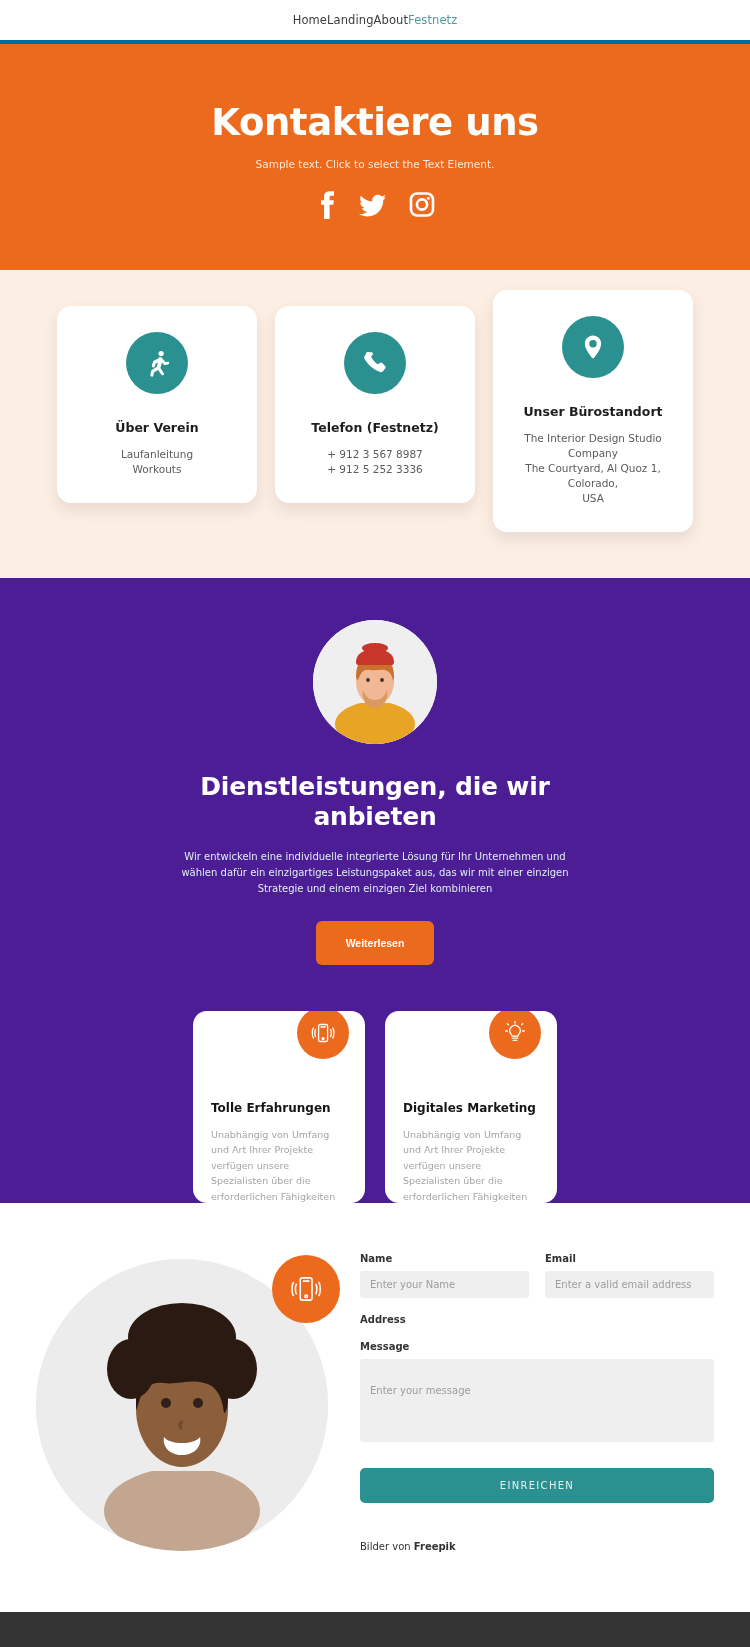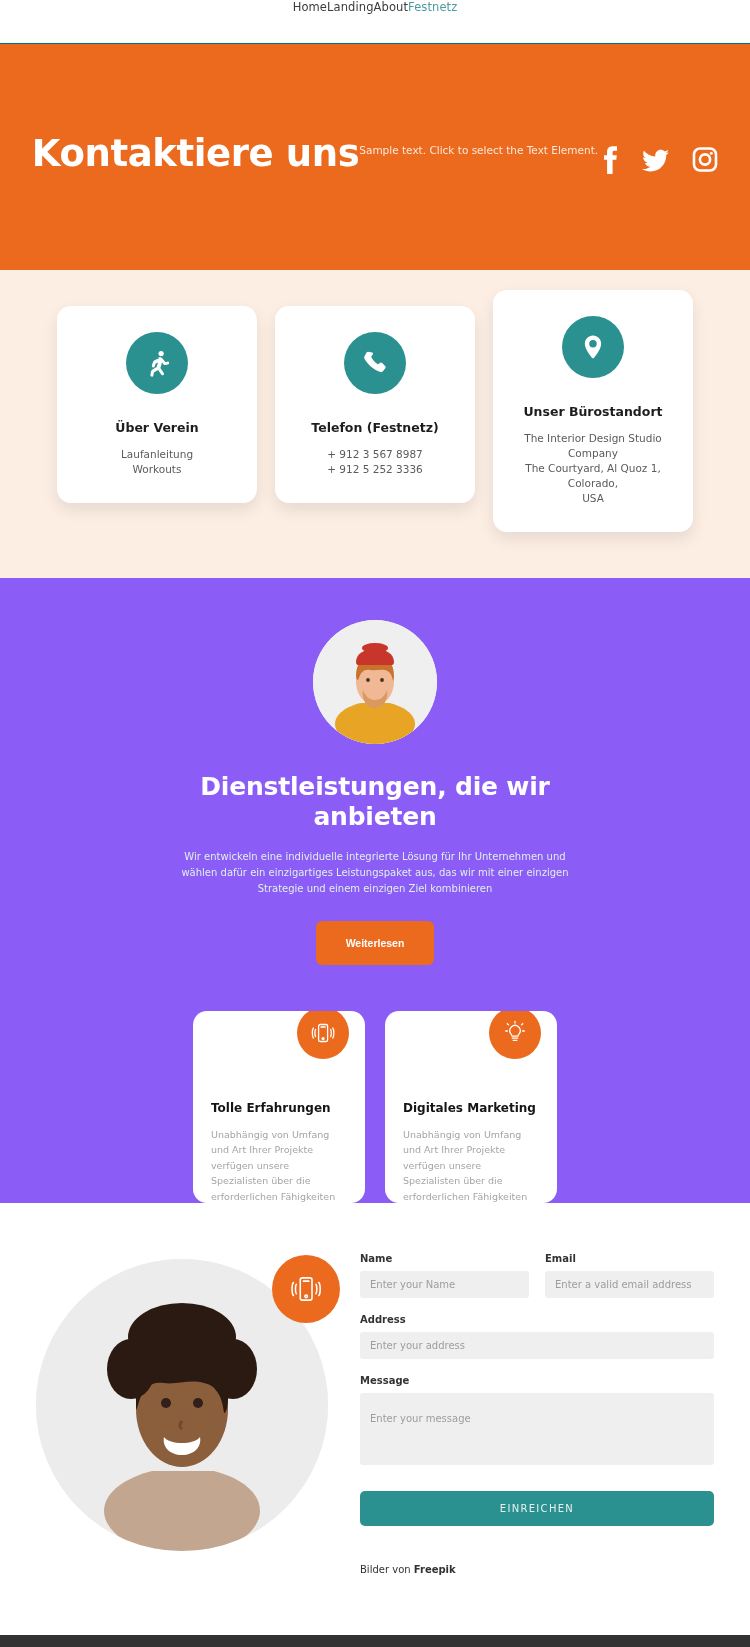--- a/index.html
+++ b/index.html
@@ -9,37 +9,38 @@
     background:#ffffff;
     width:750px;
     overflow-x:hidden;
   }
 
   
   .nav {
     height:44px;
     background:#ffffff;
     display:flex;
+    align-items:center;
     justify-content:center;
-    border-bottom:1px solid #0369a1;
+    border-bottom:4px solid #0369a1;
   }
   .nav-link {
     font-size:11.5px;
     color:#3c3c3c;
     text-decoration:none;
     letter-spacing:.1px;
   }
   .nav-link.active { color:#4e9d9d; }
 
   
   .hero {
     background:#ec6a1e;
     height:226px;
     display:flex;
-    flex-direction:row;
+    flex-direction:column;
     align-items:center;
     justify-content:center;
     padding-top:6px;
   }
   .hero-title {
     font-size:37px;
     font-weight:bold;
     color:#ffffff;
     letter-spacing:-0.4px;
     margin-bottom:14px;
@@ -87,21 +88,21 @@
     margin-bottom:12px;
   }
   .info-text {
     font-size:10.5px;
     color:#5b5b5b;
     line-height:1.42;
   }
 
   
   .services {
-    background:#8b5cf6;
+    background:#4c1d95;
     padding:42px 0 0;
     position:relative;
   }
   .avatar {
     width:124px; height:124px;
     border-radius:50%;
     margin:0 auto;
     overflow:hidden;
     background:#e9e9e9;
     position:relative;
@@ -223,21 +224,21 @@
     border:none;
     border-radius:3px;
     font-family:"DejaVu Sans", sans-serif;
     font-size:10px;
     color:#333;
     padding:8px 10px;
     outline:none;
   }
   .field input::placeholder, .field textarea::placeholder { color:#9d9d9d; }
   .field input { height:27px; }
-  .field textarea { height:72px; resize:none; padding-top:20px; }
+  .field textarea { height:83px; resize:none; padding-top:26px; }
   .btn-submit {
     width:100%;
     background:#2a9090;
     color:#e6f3f1;
     border:none;
     border-radius:5px;
     font-family:"DejaVu Sans", sans-serif;
     font-size:10px;
     letter-spacing:1.3px;
     padding:12px 16px;
@@ -431,21 +432,20 @@
         <input type="text" placeholder="Enter your Name" style="">
       </div>
       <div class="field half">
         <label class="field-label">Email</label>
         <input type="text" placeholder="Enter a valid email address" style="">
       </div>
     </div>
 
     <div class="field full">
       <label class="field-label">Address</label>
-      <input type="text" placeholder="Enter your address" style="">
     </div>
 
     <div class="field full">
       <label class="field-label">Message</label>
       <textarea placeholder="Enter your message" style=""></textarea>
     </div>
 
     <button class="btn-submit">EINREICHEN</button>
 
     <div class="credit">

